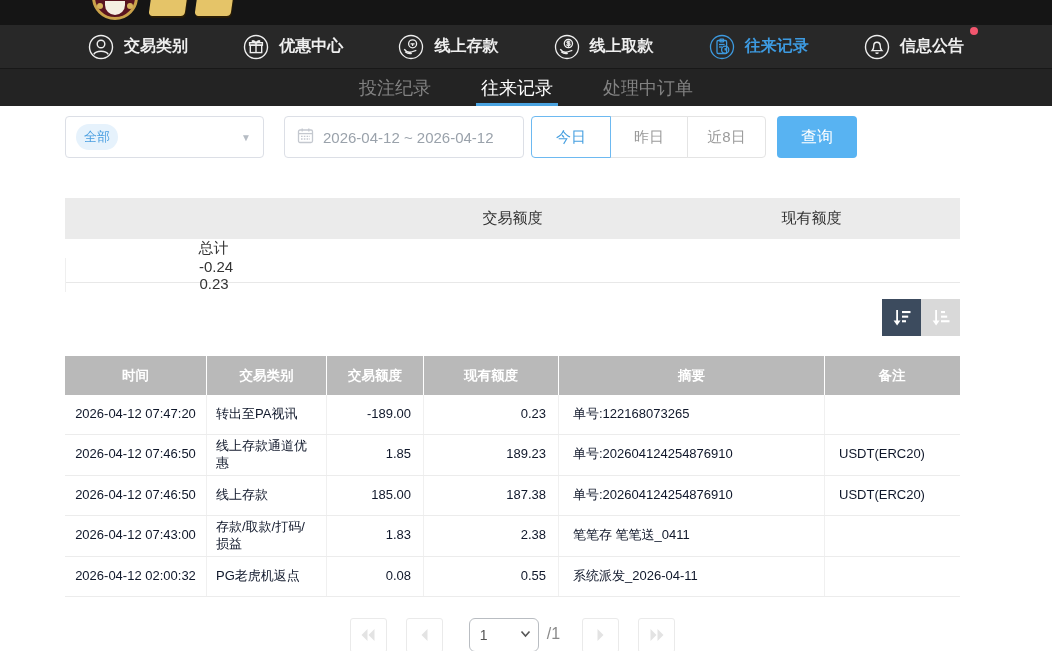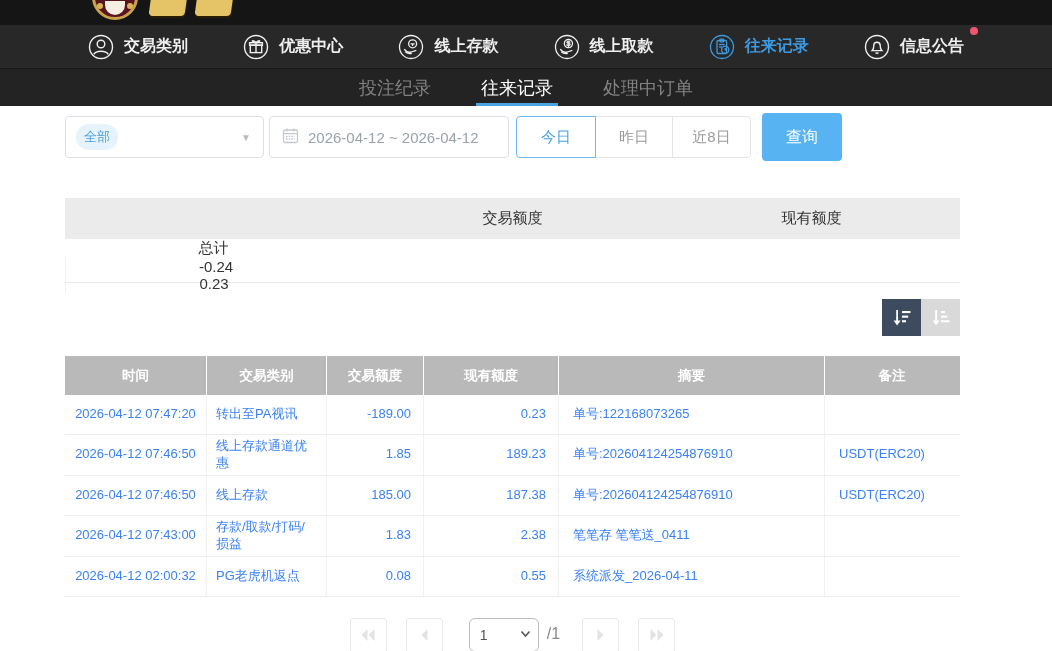--- a/index.html
+++ b/index.html
@@ -35,32 +35,32 @@
     height:3px; background:#4aa3e0; }
 
   
   .content { padding:10px 0 0 65px; width:960px; }
 
   .filter-row { display:flex; align-items:center; height:42px; }
   .type-select { width:199px; height:42px; border:1px solid #dcdfe6; border-radius:4px;
     display:flex; align-items:center; padding:0 12px 0 10px; cursor:pointer; background:#fff; }
   .tag { background:#e6f2fc; color:#4a9fe0; font-size:13px; padding:4px 8px; border-radius:13px; }
   .caret { margin-left:auto; color:#b6bcc4; font-size:10px; }
-  .date-picker { margin-left:5px; width:240px; height:42px; border:1px solid #dcdfe6;
+  .date-picker { margin-left:20px; width:240px; height:42px; border:1px solid #dcdfe6;
     border-radius:4px; display:flex; align-items:center; gap:9px; padding:0 12px;
     color:#9aa2ab; font-size:15px; cursor:pointer; background:#fff; white-space:nowrap; }
   .quick-group { margin-left:7px; display:flex; }
   .qbtn { height:42px; border:1px solid #e4e4e4; background:#fff; color:#9b9b9b;
     font-size:15px; cursor:pointer; margin-left:-1px; position:relative;
     font-family:inherit; }
   .qbtn:first-child { border-radius:4px 0 0 4px; margin-left:0; }
   .qbtn:last-child { border-radius:0 4px 4px 0; }
   .qbtn.active { border-color:#6db9f1; color:#459fe0; z-index:1; }
   .q1 { width:80px; } .q2 { width:78px; } .q3 { width:79px; }
-  .search-btn { margin-left:11px; width:80px; height:48px; background:#58b3f2; color:#fff;
+  .search-btn { margin-left:11px; width:80px; height:42px; background:#58b3f2; color:#fff;
     border:none; border-radius:4px; font-size:16px; cursor:pointer; font-family:inherit; }
 
   .summary { margin-top:40px; width:895px; }
   .sum-header { display:flex; background:#ebebeb; height:41px; }
   .sum-header > div { display:flex; align-items:center; justify-content:center;
     font-size:15px; color:#333; }
   .sum-row { display:flex; height:44px; border-bottom:1px solid #e8e8e8; background:#fff;flex-direction:column; }
   .sum-row > div { display:flex; align-items:center; justify-content:center;
     font-size:15px; color:#333; border-left:1px solid #efefef; }
   .sum-row > div:first-child { border-left:none; }
@@ -71,21 +71,21 @@
     justify-content:center; cursor:pointer; padding:0; }
   .sort-btn.desc { background:#3c4b5e; }
   .sort-btn.asc { background:#d9d9d9; }
 
   .records { margin-top:20px; width:895px; }
   .thead { display:flex; background:#b9b9b9; height:39px; }
   .thead > div { display:flex; align-items:center; justify-content:center; color:#fff;
     font-size:13.5px; font-weight:bold; border-left:1px solid #fff; }
   .thead > div:first-child { border-left:none; }
   .trow { display:flex; min-height:40px; border-bottom:1px solid #ececec; background:#fff; }
-  .trow > div { display:flex; align-items:center; font-size:13px; color:#3b82f6;
+  .trow > div { display:flex; align-items:center; font-size:13px; color:#0f172a;
     border-left:1px solid #f0f0f0; line-height:1.3; }
   .trow > div:first-child { border-left:none; }
   .c-time   { width:141px; justify-content:center; }
   .c-type   { width:120px; padding:3px 9px; }
   .c-amount { width:97px;  justify-content:flex-end; padding-right:12px; }
   .c-balance{ width:135px; justify-content:flex-end; padding-right:12px; }
   .c-summary{ width:266px; padding-left:14px; }
   .c-note   { width:135px; padding-left:14px; }
 
   .pagination { margin-top:21px; width:895px; display:flex; justify-content:center;

